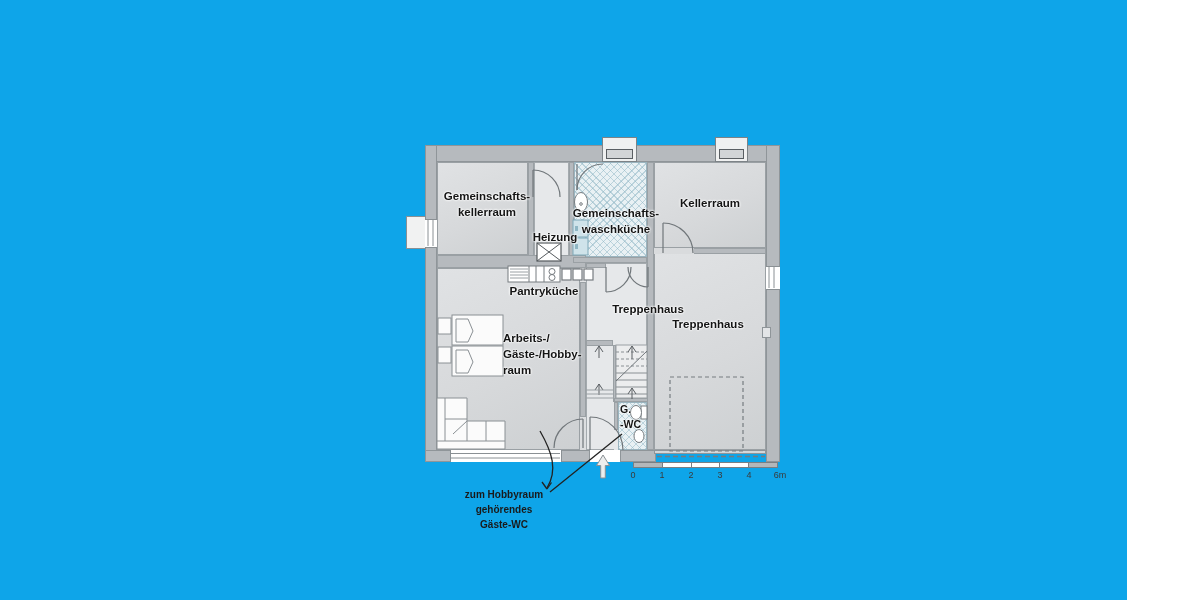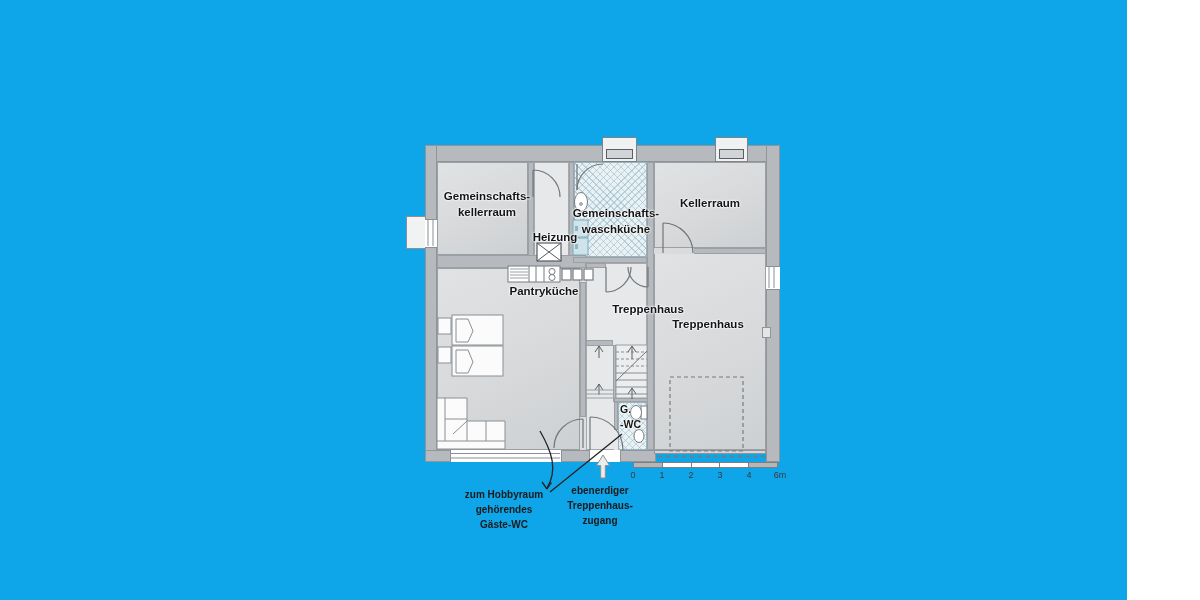--- a/index.html
+++ b/index.html
@@ -231,29 +231,29 @@
 
   <div class="lbl" style="left:487px;top:189px;">Gemeinschafts-
 kellerraum</div>
   <div class="lbl" style="left:555px;top:230px;">Heizung</div>
   <div class="lbl" style="left:616px;top:206px;">Gemeinschafts-
 waschküche</div>
   <div class="lbl" style="left:710px;top:196px;">Kellerraum</div>
   <div class="lbl" style="left:544px;top:284px;">Pantryküche</div>
   <div class="lbl" style="left:616px;top:302px;margin-left:32px;">Treppenhaus</div>
   <div class="lbl" style="left:708px;top:317px;">Treppenhaus</div>
+  <div class="lbl-left" style="left:503px;top:330px;">Arbeits-/
+Gäste-/Hobby-
+raum</div>
   <div class="lbl-wc" style="left:620px;top:402px;">G.
 -WC</div>
 
   <div class="note" style="left:504px;top:487px;">zum Hobbyraum
 gehörendes
 Gäste-WC</div>
-  <div class="note" style="left:600px;top:483px;">ebenerdiger
-Treppenhaus-
-zugang</div>
 
   <div class="scalebar">
     <div class="seg seg-f"></div>
     <div class="seg seg-e"></div>
     <div class="seg seg-e"></div>
     <div class="seg seg-e"></div>
     <div class="seg seg-f"></div>
   </div>
   <span class="tick" style="left:633px;">0</span>
   <span class="tick" style="left:662px;">1</span>

